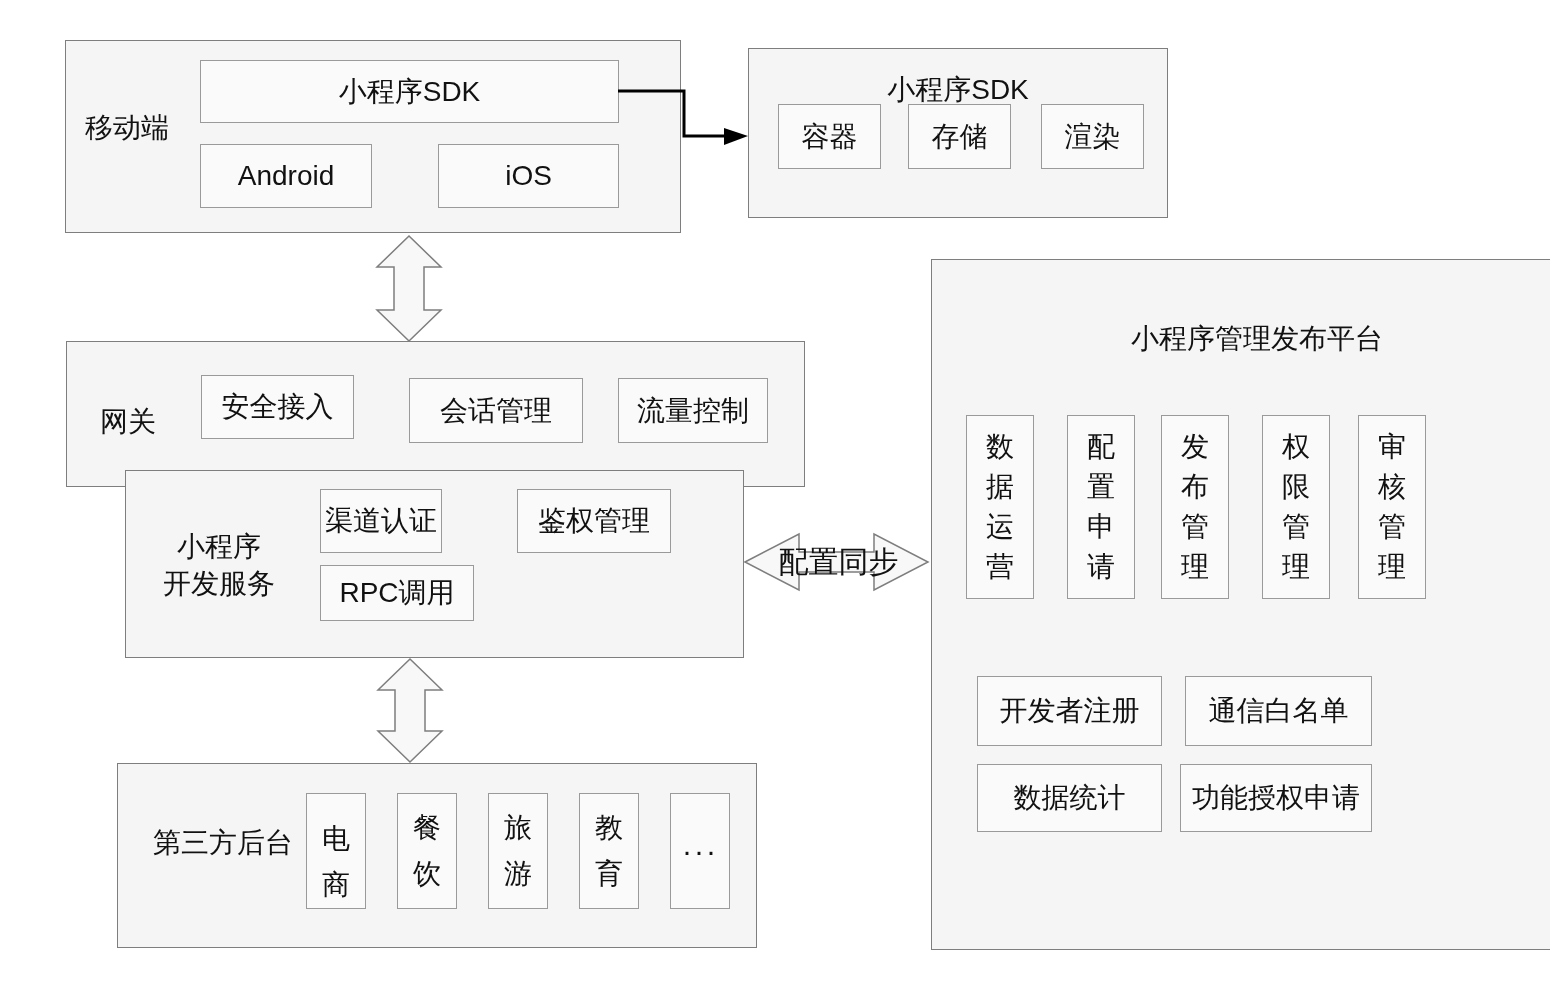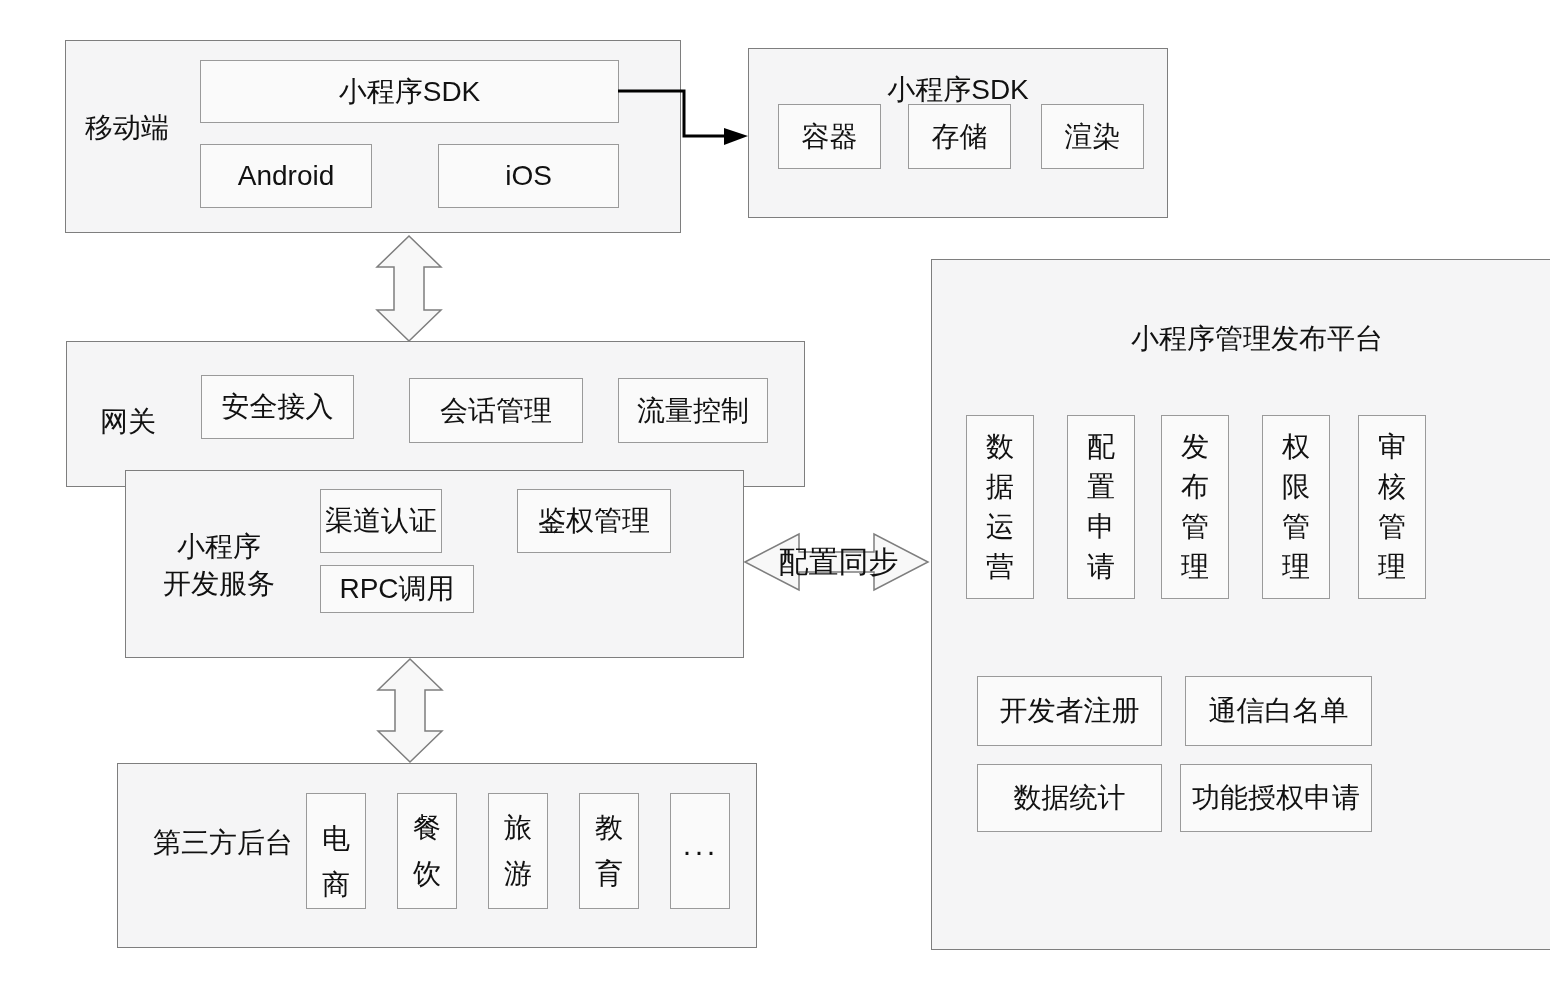--- a/index.html
+++ b/index.html
@@ -87,21 +87,21 @@
     <div class="label" style="left:18px;top:57px;width:150px;line-height:37px;">
       <span>小程序</span><br>
       <span>开发服务</span>
     </div>
     <div class="inner" style="left:194px;top:18px;width:122px;height:64px;">
       <span>渠道认证</span>
     </div>
     <div class="inner" style="left:391px;top:18px;width:154px;height:64px;">
       <span>鉴权管理</span>
     </div>
-    <div class="inner" style="left:194px;top:94px;width:154px;height:48px;">
+    <div class="inner" style="left:194px;top:94px;width:154px;height:56px;">
       <span>RPC调用</span>
     </div>
   </div>
 
   <div class="outer" style="left:117px;top:763px;width:640px;height:185px;">
     <div class="label" style="left:25px;top:62px;width:160px;">第三方后台</div>
     <div class="inner" style="left:188px;top:29px;width:60px;height:116px;align-items:flex-end;">
       <span class="vtext2">电商</span>
     </div>
     <div class="inner" style="left:279px;top:29px;width:60px;height:116px;">

